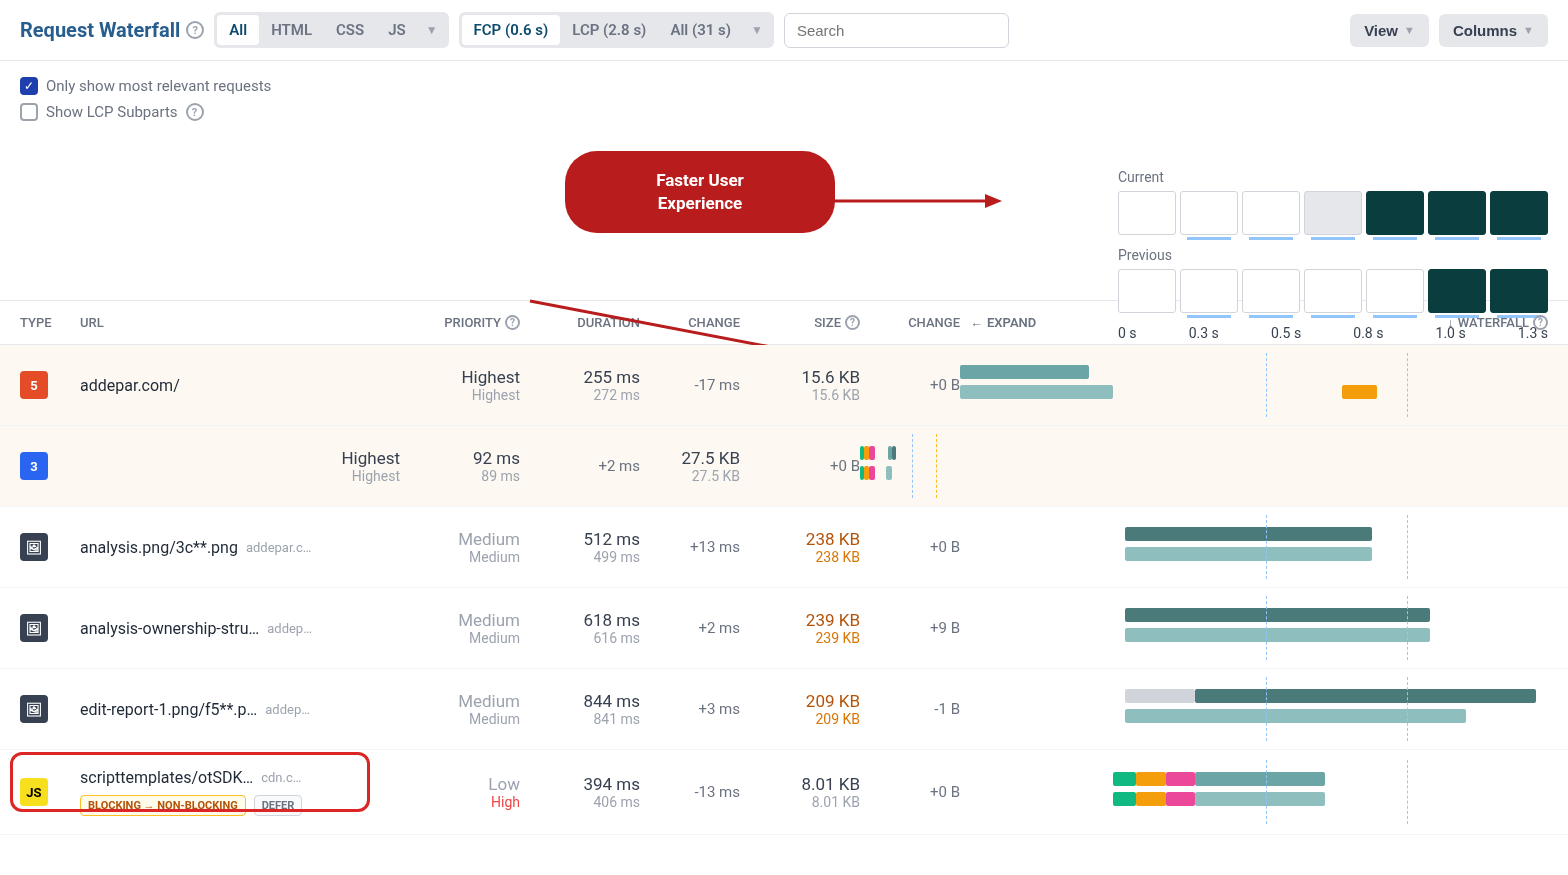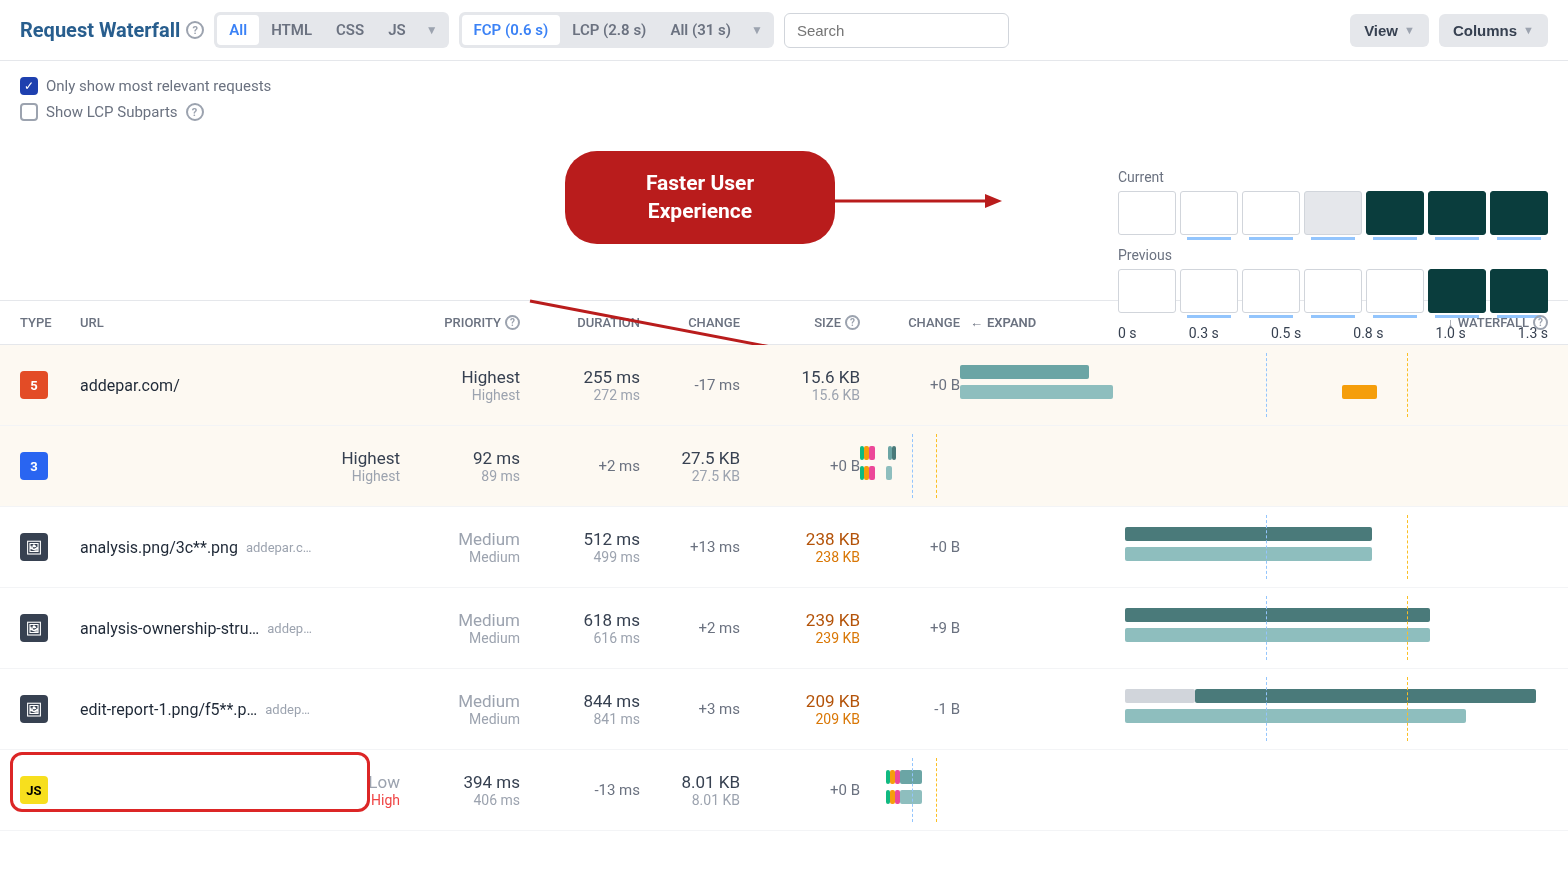--- a/index.html
+++ b/index.html
@@ -3,32 +3,32 @@
 <meta charset="utf-8">
 <style>
 * { box-sizing: border-box; margin: 0; padding: 0; }
 body { font-family: -apple-system, BlinkMacSystemFont, "Segoe UI", Roboto, sans-serif; color: #374151; background: #fff; font-size: 14px; }
 
 .toolbar { display: flex; align-items: center; gap: 10px; padding: 12px 20px; }
 .title { font-size: 20px; font-weight: 700; color: #285e8e; display: flex; align-items: center; gap: 6px; }
 .help-icon { width: 18px; height: 18px; border-radius: 50%; border: 2px solid #9ca3af; display: inline-flex; align-items: center; justify-content: center; font-size: 11px; color: #9ca3af; font-weight: 700; }
 .pill-group { display: flex; background: #e5e7eb; border-radius: 6px; padding: 3px; align-items: center; }
 .pill { padding: 6px 12px; font-size: 15px; color: #6b7280; font-weight: 600; border-radius: 4px; cursor: pointer; }
-.pill.active { background: #fff; color: #3b82f6; }
+.pill.active { background: #fff; color: #0c4a6e; }
 .chev { color: #9ca3af; padding: 0 8px; font-size: 12px; }
 .search { flex: 0 0 200px; padding: 8px 12px; border: 1px solid #d1d5db; border-radius: 6px; font-size: 15px; }
 .spacer { flex: 1; }
 .btn { background: #e5e7eb; border: none; padding: 8px 14px; border-radius: 6px; font-size: 15px; font-weight: 600; color: #374151; cursor: pointer; display: flex; align-items: center; gap: 6px; }
 
 .filters { padding: 16px 20px; border-top: 1px solid #e5e7eb; position: relative; }
 .checkbox-row { display: flex; align-items: center; gap: 8px; margin-bottom: 8px; font-size: 15px; color: #6b7280; }
 .checkbox { width: 18px; height: 18px; border-radius: 4px; border: 2px solid #9ca3af; display: inline-flex; align-items: center; justify-content: center; }
 .checkbox.checked { background: #1e40af; border-color: #1e40af; color: #fff; font-size: 12px; }
 
-.callout { position: absolute; background: #b91c1c; color: #fff; font-size: 21px; font-weight: 700; padding: 18px 40px; border-radius: 32px; text-align: center; line-height: 1.35; z-index: 5; }
+.callout { position: absolute; background: #b91c1c; color: #fff; font-size: 17px; font-weight: 700; padding: 18px 40px; border-radius: 32px; text-align: center; line-height: 1.35; z-index: 5; }
 .callout.c1 { left: 565px; top: 90px; width: 270px; }
 .callout.c2 { left: 170px; top: 160px; width: 370px; }
 
 .filmstrip { position: absolute; right: 20px; top: 108px; width: 430px; }
 .fs-label { font-size: 14px; color: #6b7280; margin-bottom: 6px; }
 .fs-row { display: flex; gap: 4px; margin-bottom: 12px; }
 .fs-thumb { width: 60px; height: 44px; border: 1px solid #d1d5db; border-radius: 3px; background: #fff; position: relative; }
 .fs-thumb.dark { background: #0a3d3d; border-color: #0a3d3d; }
 .fs-thumb .bar { position: absolute; bottom: -6px; left: 10%; width: 80%; height: 3px; background: #93c5fd; }
 .fs-times { display: flex; justify-content: space-between; font-size: 14px; color: #374151; margin-top: 4px; }
@@ -364,20 +364,26 @@
         <div class="wf-bar teal-lt" style="top:22px;left:28%;width:58%"></div>
         <div class="wf-line" style="left:52%"></div>
         <div class="wf-line" style="left:76%;border-color:#fbbf24"></div>
       </div>
 
   </div>
     <div class="row" style="position: relative;">
     <div>
         <div class="icon-sq icon-js">JS</div>
       </div>
+    <div class="url">
+      <span class="url-main">scripttemplates/otSDK…</span>
+      <span class="url-sub">cdn.c…</span>
+      <span class="tag blocking">BLOCKING → NON-BLOCKING</span> 
+        <span class="tag defer">DEFER</span>
+    </div>
     <div class="dual">
         <div class="top" style="color:#9ca3af">Low</div>
         <div class="bot red">High</div>
       </div>
     <div class="dual">
         <div class="top">394 ms</div>
         <div class="bot">406 ms</div>
       </div>
     <div class="change">-13 ms</div>
     <div class="dual">

